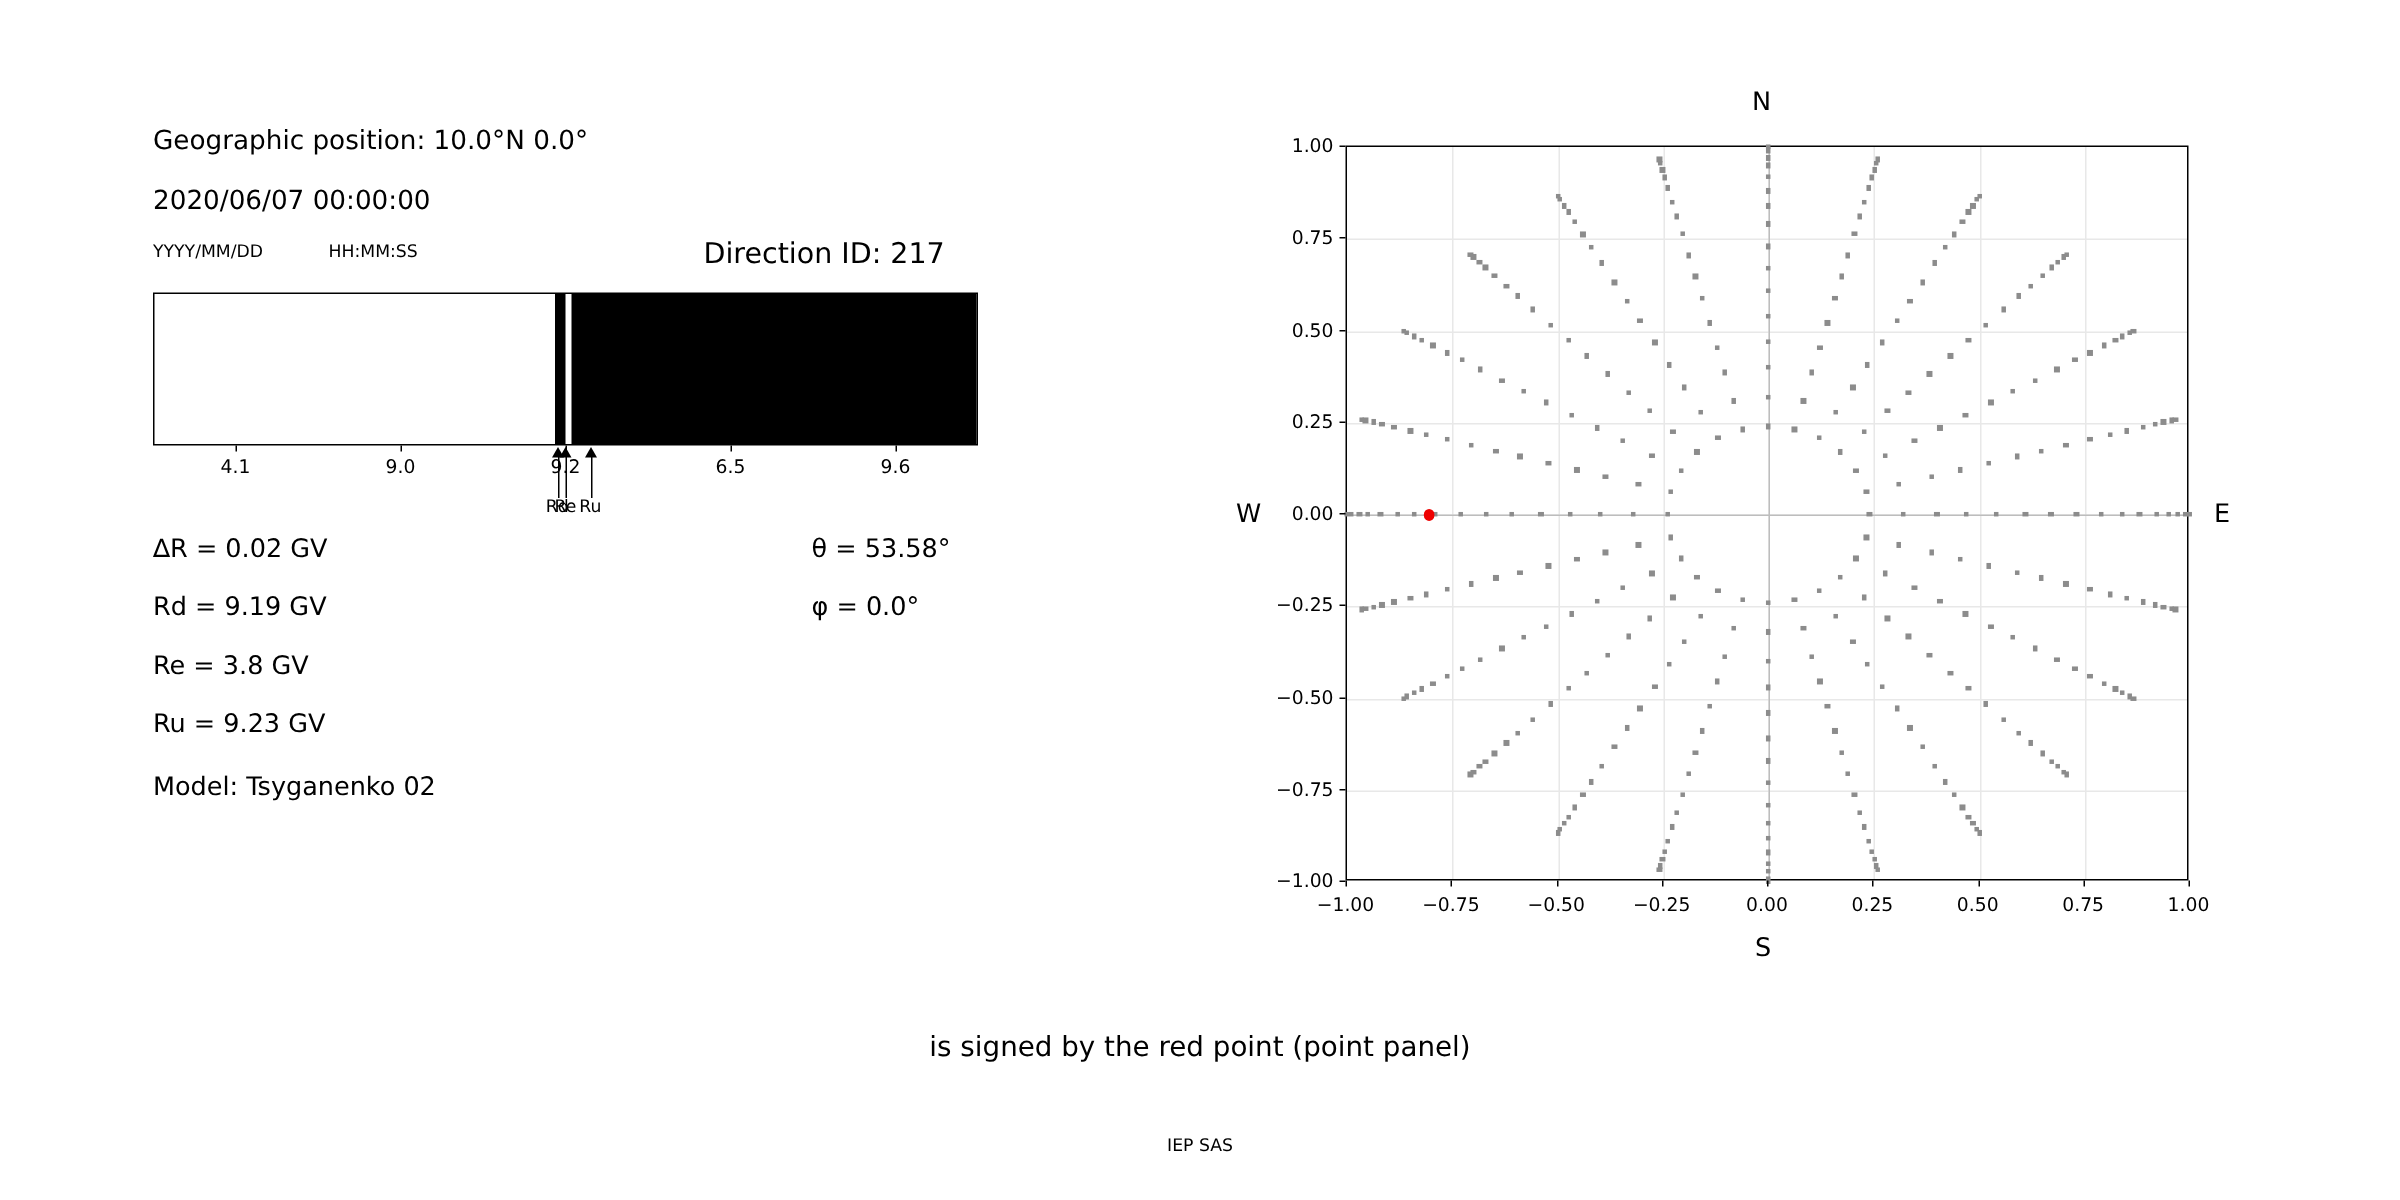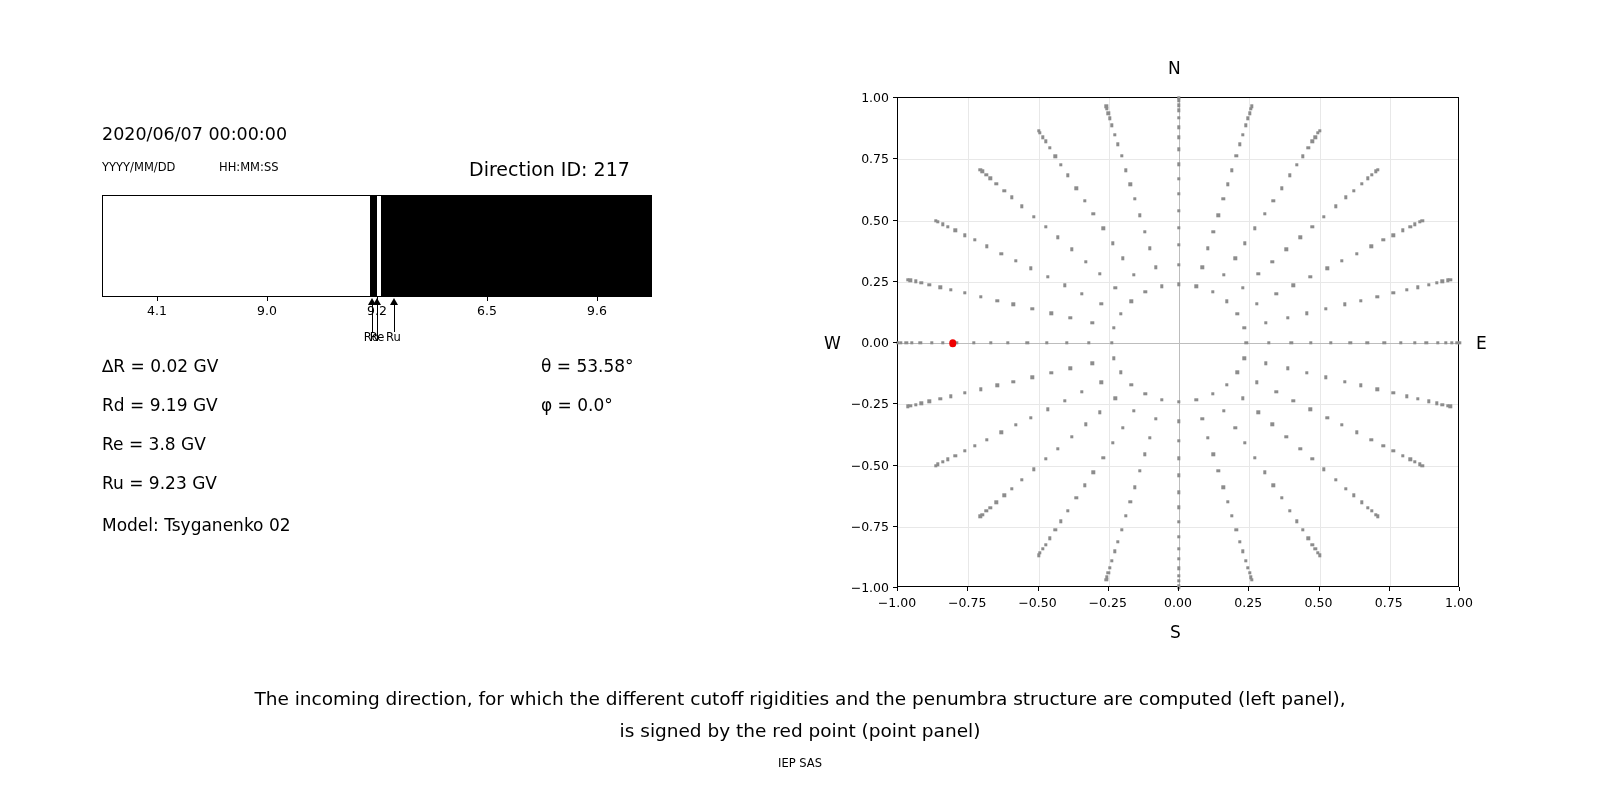--- a/index.html
+++ b/index.html
@@ -206,20 +206,21 @@
     width: 1600px;
     text-align: center;
     font-size: 11.5px;
   }
 </style>
 </head>
 <body>
 
 <div id="left-panel">
 
+  <div class="txt" id="geo-position">Geographic position: 10.0°N 0.0°</div>
   <div class="txt" id="datetime">2020/06/07 00:00:00</div>
   <div class="txt" id="date-format">YYYY/MM/DD</div>
   <div class="txt" id="time-format">HH:MM:SS</div>
   <div class="txt" id="direction-id">Direction ID: 217</div>
 
   <div id="penumbra-box">
 
   <div class="band" style="left: 267.025px; width: 6.6px;"></div>
       <div class="band" style="left: 278.025px; width: 271.975px;"></div>
     </div>
@@ -707,16 +708,15 @@
     <div class="yticklabel" style="top: 280.75px; left: 35px; width: 54px;">0.25</div>
     <div class="ytick" style="top: 219.5px; left: 93px;"></div>
     <div class="yticklabel" style="top: 219.5px; left: 35px; width: 54px;">0.50</div>
     <div class="ytick" style="top: 158.25px; left: 93px;"></div>
     <div class="yticklabel" style="top: 158.25px; left: 35px; width: 54px;">0.75</div>
     <div class="ytick" style="top: 97px; left: 93px;"></div>
     <div class="yticklabel" style="top: 97px; left: 35px; width: 54px;">1.00</div>
   </div>
 
 <div id="caption">
-  <div>The incoming direction, for which the different cutoff rigidities and the penumbra structure are computed (left panel),</div>
   <div>is signed by the red point (point panel)</div>
 </div>
 <div id="credit">IEP SAS</div>
 
 </body></html>

